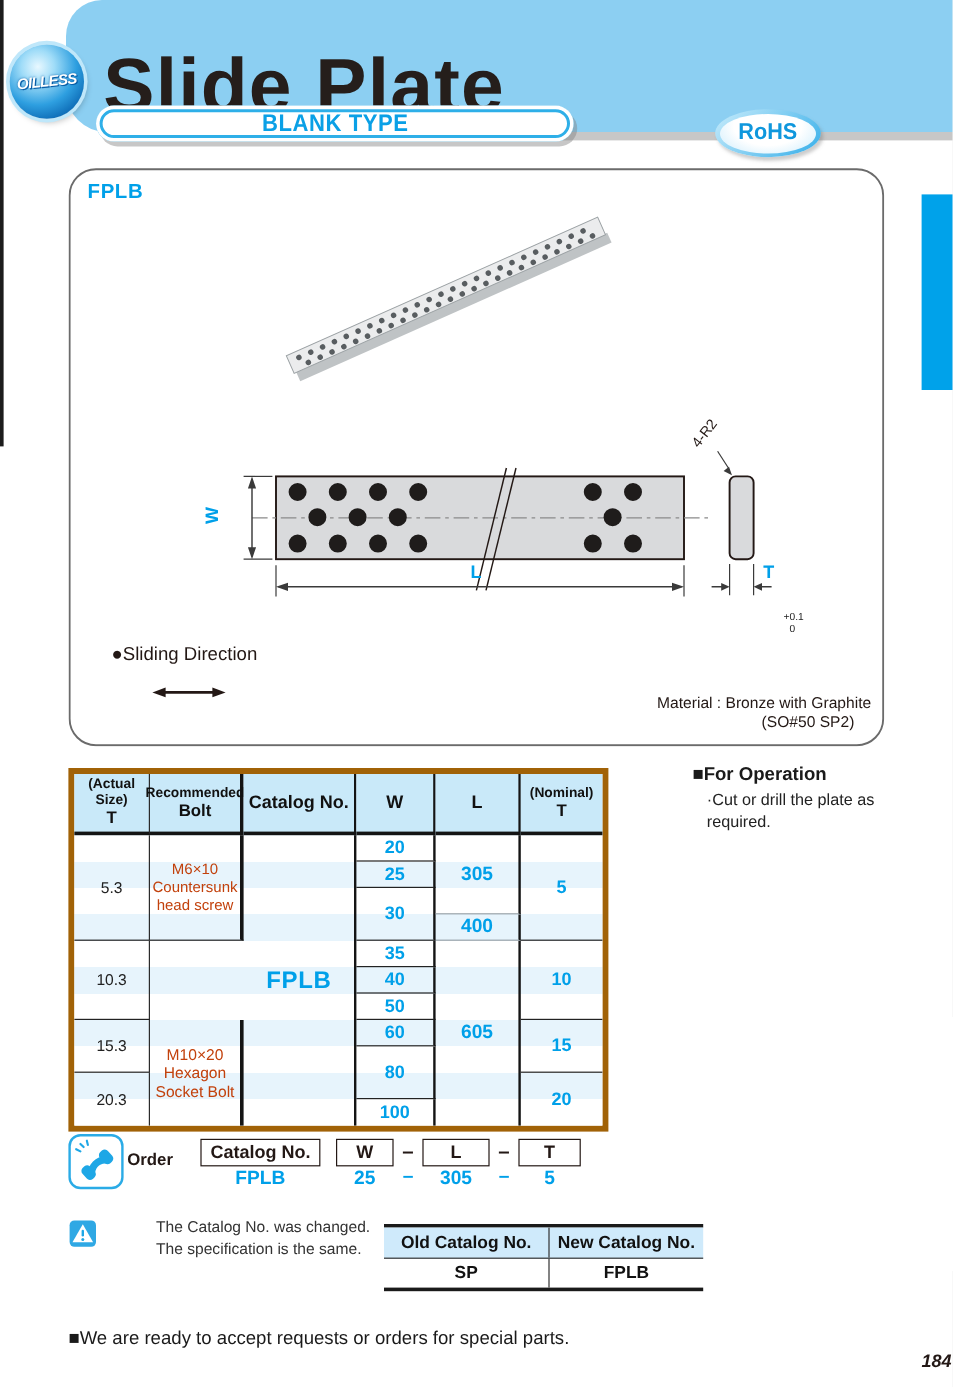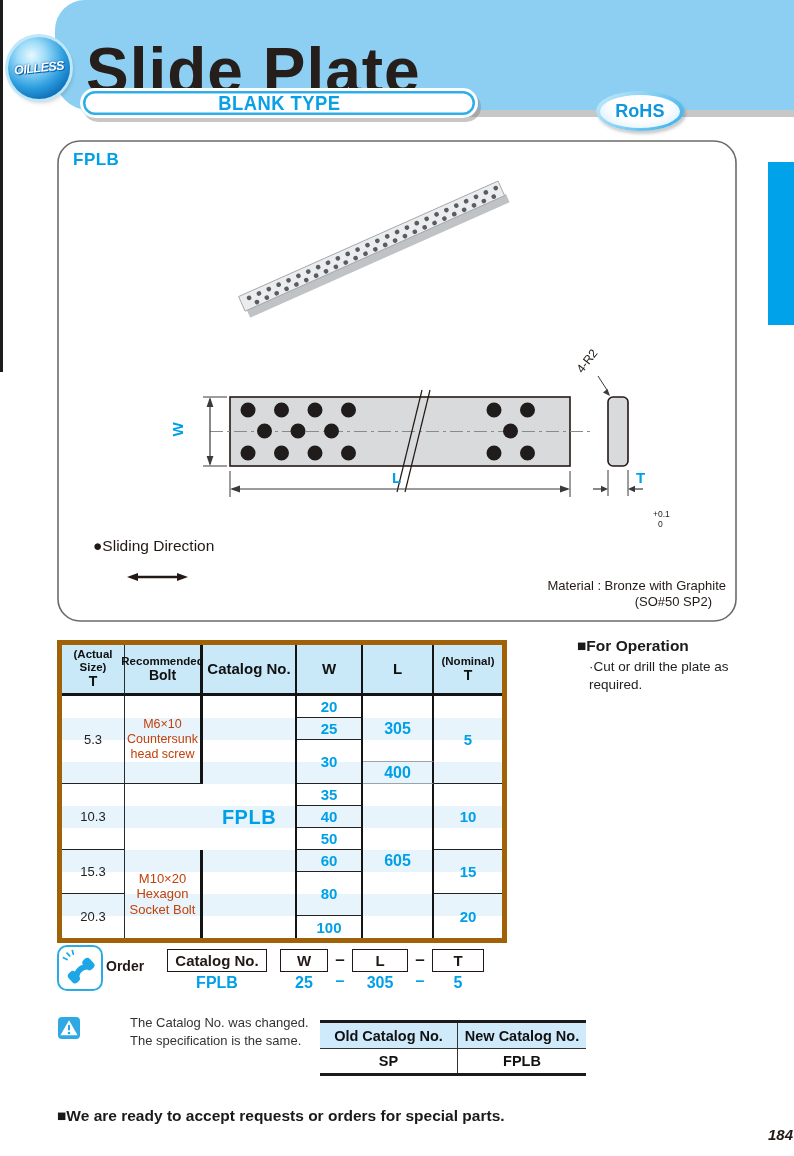--- a/index.html
+++ b/index.html
@@ -93,21 +93,21 @@
   .chg{left:320px;top:1020px;width:266px;border-top:3px solid #1a1a1a;border-bottom:3px solid #1a1a1a;z-index:2;}
   .chg-row{display:flex;}
   .chg-head{background:#cfeafb;border-bottom:1px solid #333;align-items:center;}
   .chg-cell{box-sizing:border-box;height:25px;display:flex;align-items:center;justify-content:center;
         font-weight:700;font-size:14.5px;color:#111;}
   .chg-c1{width:138px;border-right:1px solid #333;}
   .chg-c2{width:128px;}
   .chg-body .chg-cell{height:24px;}
 
   
-  .foot-note{left:57px;top:1107px;font-size:15.5px;font-weight:700;color:#1a1a1a;}
+  .foot-note{left:57px;top:1107px;font-size:15.5px;font-weight:400;color:#1a1a1a;}
   .page-num{left:768px;top:1126px;font-size:15px;font-weight:700;font-style:italic;color:#231815;white-space:nowrap;}
 </style>
 </head>
 <body>
 
 <div id="page">
 
   <div class="abs edge-line"></div>
   <div class="abs head-blue"></div>
   <div class="abs head-shadow"></div>

